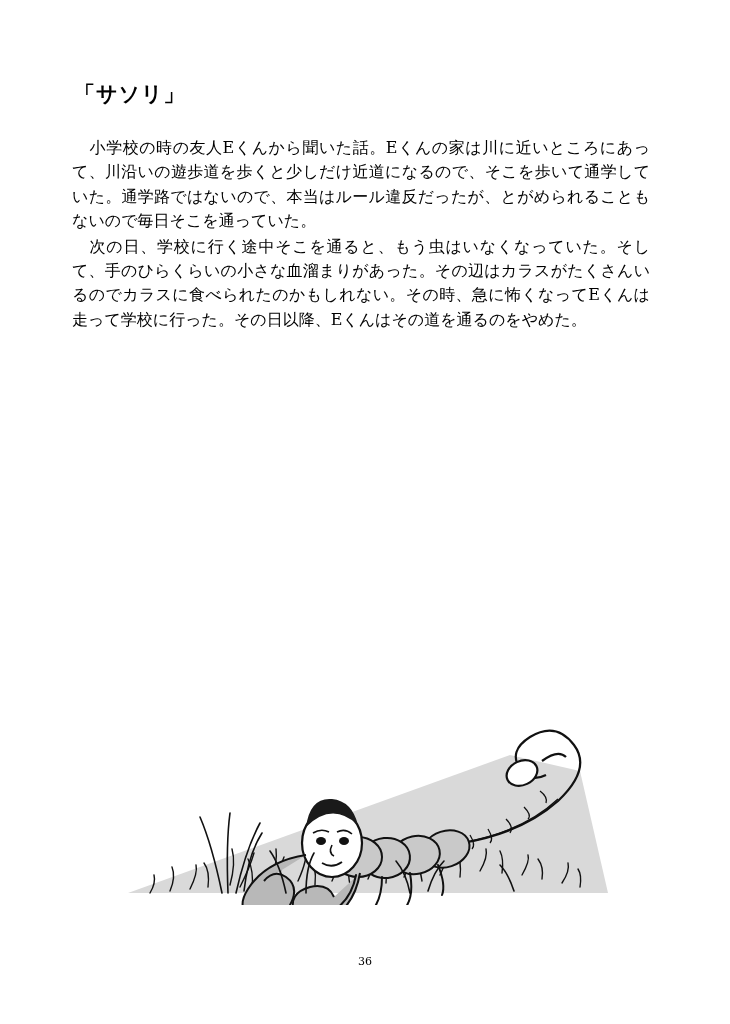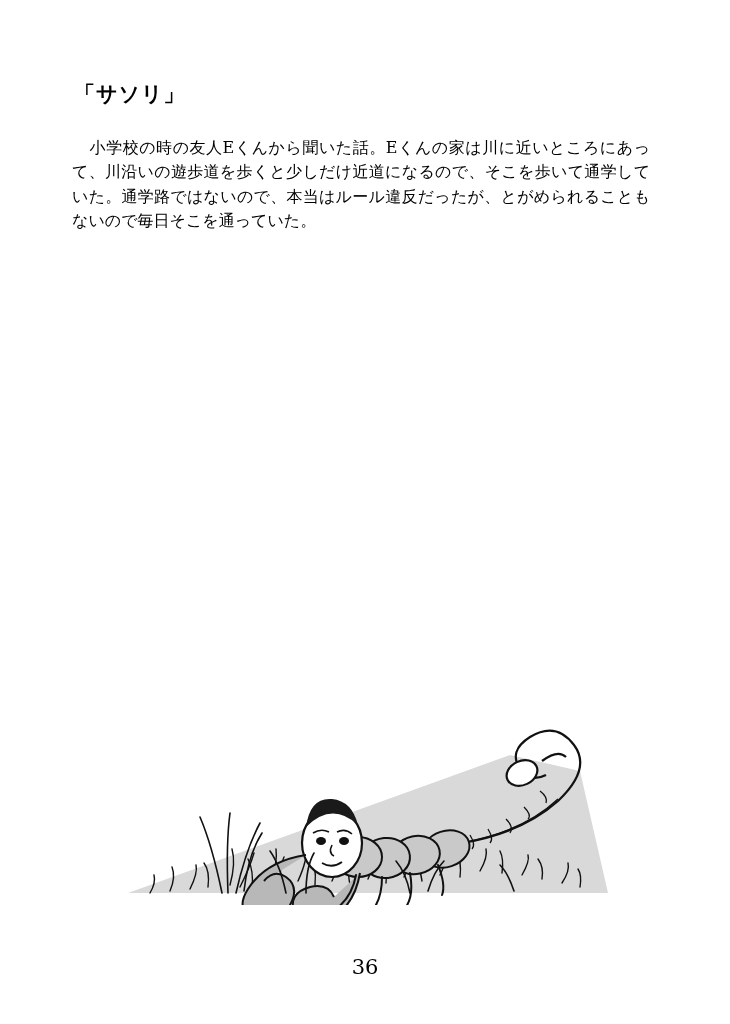--- a/index.html
+++ b/index.html
@@ -51,33 +51,34 @@
     top: 715px;
     width: 530px;
     height: 190px;
   }
   .page-number {
     position: absolute;
     top: 955px;
     left: 0;
     width: 730px;
     text-align: center;
-    font-size: 21px;
+    font-size: 11px;
     font-family: "DejaVu Serif", "Liberation Serif", serif;
   }
 </style>
 </head>
 <body>
 
 <div class="page">
 
   <div class="title">「サソリ」</div>
 
   <div class="body-text">
     <p class="para">小学校の時の友人Eくんから聞いた話。Eくんの家は川に近いところにあって、川沿いの遊歩道を歩くと少しだけ近道になるので、そこを歩いて通学していた。通学路ではないので、本当はルール違反だったが、とがめられることもないので毎日そこを通っていた。</p>
+    <p class="para">次の日、学校に行く途中そこを通ると、もう虫はいなくなっていた。そして、手のひらくらいの小さな血溜まりがあった。その辺はカラスがたくさんいるのでカラスに食べられたのかもしれない。その時、急に怖くなってEくんは走って学校に行った。その日以降、Eくんはその道を通るのをやめた。</p>
   </div>
 
   <div class="figure">
     <svg viewBox="0 0 530 190" width="530" height="190" xmlns="http://www.w3.org/2000/svg">
 
       <path d="M18 178 L400 40 L470 56 L498 178 Z" fill="#d9d9d9" stroke="none"></path>
 
       <g stroke="#111111" stroke-width="1.4" fill="none" stroke-linecap="round">
         <path d="M120 170 q6 -22 2 -36"></path>
         <path d="M130 172 q10 -20 14 -34"></path>

